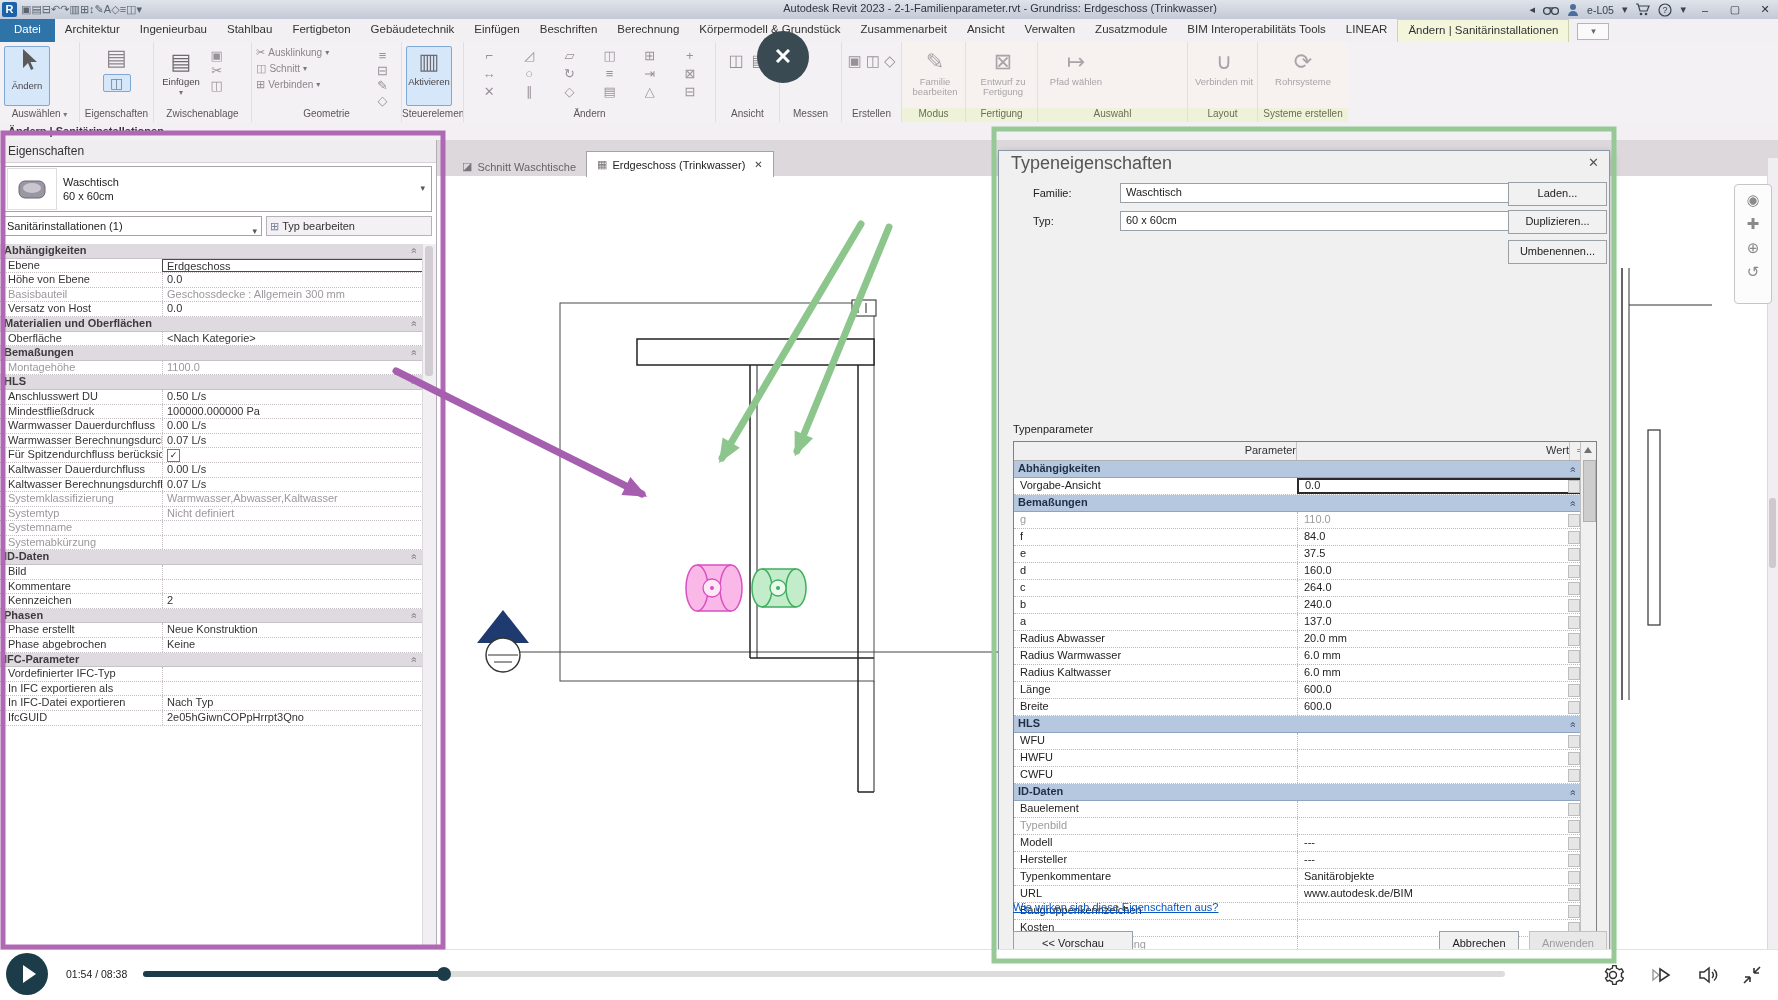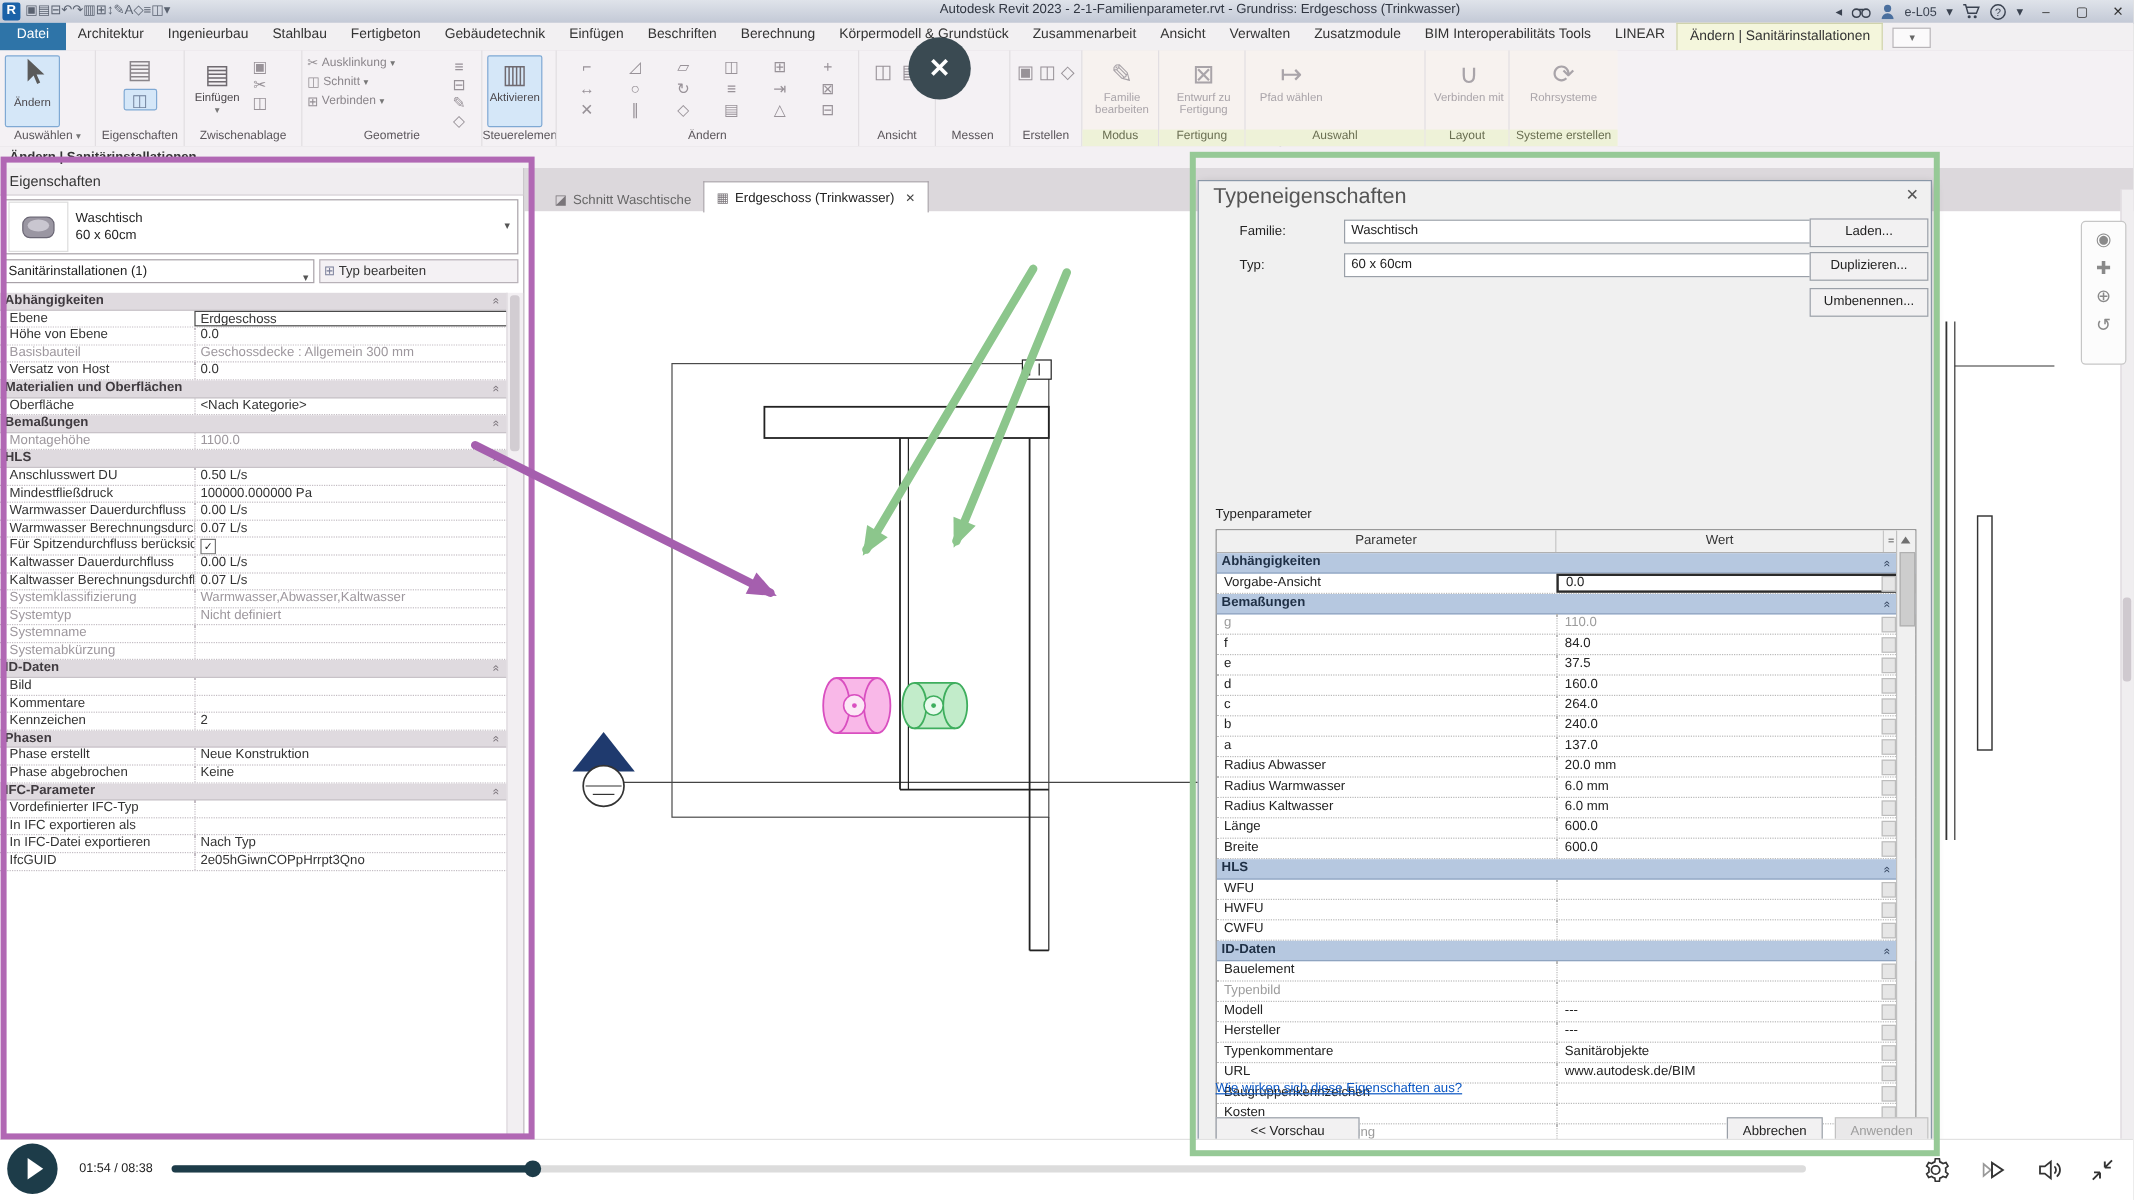--- a/index.html
+++ b/index.html
@@ -89,21 +89,21 @@
   .dtitle{height:24px;line-height:24px;padding-left:12px;color:#555;font-size:18px;}
   .dclose{position:absolute;right:10px;top:4px;font-size:13px;color:#555;}
   .dfrow{position:absolute;left:14px;height:20px;display:flex;align-items:center;}
   .dflabel{width:87px;color:#222;padding-left:20px;}
   .dcombo{width:412px;height:18px;border:1px solid #9aa0a8;background:#fff;line-height:17px;padding-left:5px;position:relative;}
   .dcombo .ddrop{position:absolute;right:4px;top:4px;font-size:9px;color:#555;}
   .dbtn{position:absolute;width:97px;height:22px;border:1px solid #9aa0a8;background:#f2f1f2;text-align:center;line-height:20px;font-size:11px;color:#222;}
   .dsec{position:absolute;left:14px;top:272px;color:#222;}
   .dtablewrap{position:absolute;left:14px;top:290px;width:584px;height:598px;border:1px solid #808080;background:#fff;box-sizing:border-box;}
   .dhead{display:flex;height:18px;background:#f0f0f0;border-bottom:1px solid #b0b0b0;}
-  .dhead .hc{box-sizing:border-box;border-right:1px solid #c6c6c6;text-align:center;line-height:17px;color:#333;}
+  .dhead .hc{box-sizing:border-box;border-right:1px solid #c6c6c6;text-align:right;line-height:17px;color:#333;}
   .dhead .hc1{width:283px;}
   .dhead .hc2{width:273px;}
   .dhead .hc3{width:13px;font-size:9px;}
   .dbody{position:relative;}
   .drow{display:flex;height:17px;box-sizing:border-box;border-bottom:1px dotted #b9b9b9;line-height:15.5px;padding-right:15px;position:relative;}
   .drow .dlabel{flex:0 0 283px;padding-left:6px;box-sizing:border-box;white-space:nowrap;overflow:hidden;}
   .drow .dvalue{flex:1;border-left:1px dotted #b9b9b9;padding-left:6px;box-sizing:border-box;white-space:nowrap;overflow:hidden;}
   .drow:not(.section)::after{content:"";position:absolute;right:16px;top:2px;width:10px;height:11px;background:#e6e6e6;border:1px solid #bdbdbd;}
   .drow.section{background:#b6c8e0;border-bottom:1px solid #8fa4c0;font-weight:bold;color:#1e2f45;height:17px;}
   .drow.section .dlabel{flex:1;padding-left:4px;}

